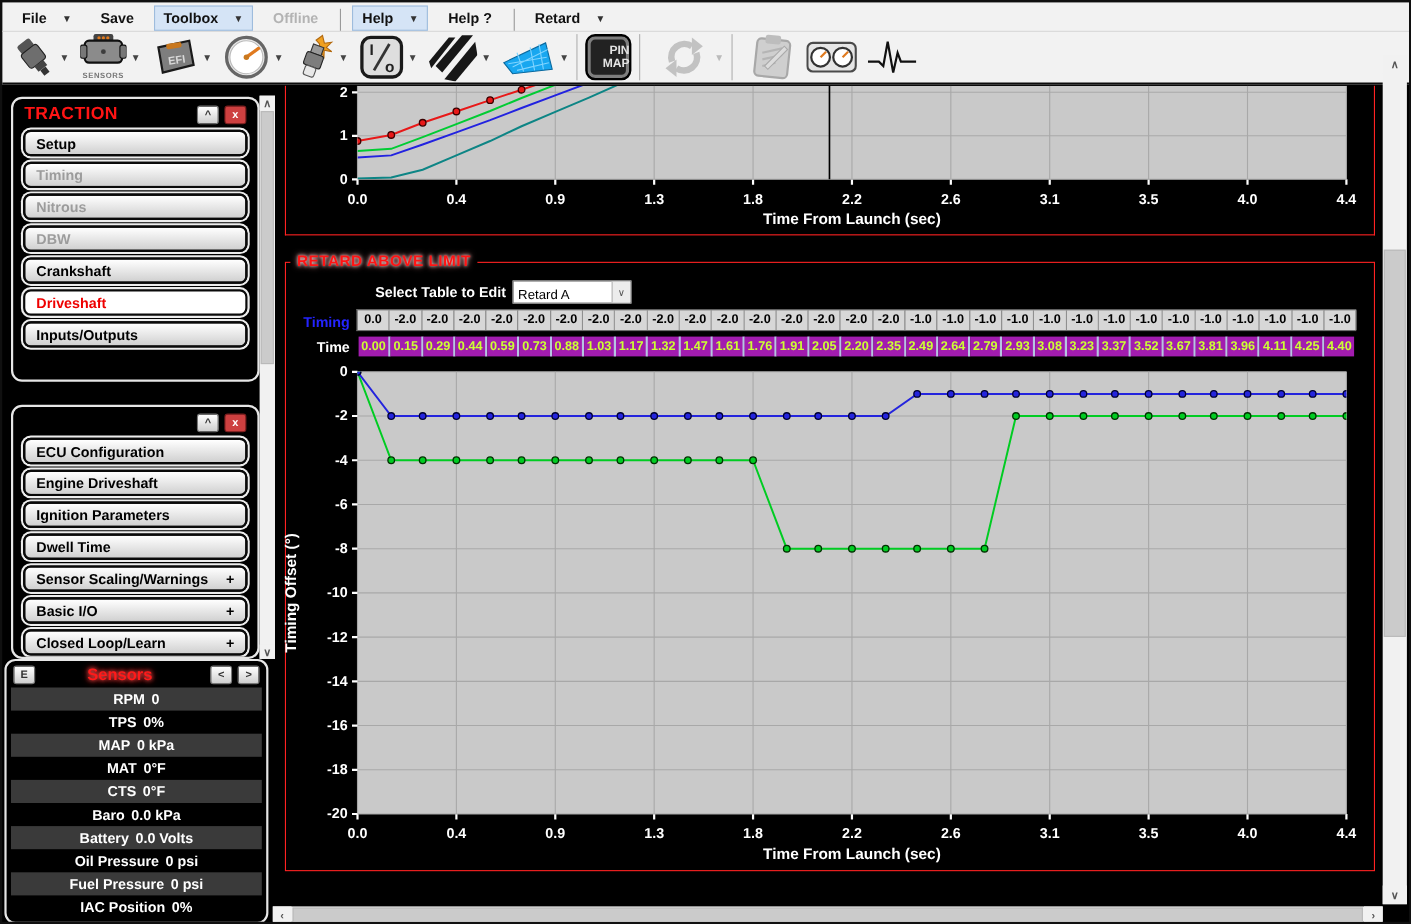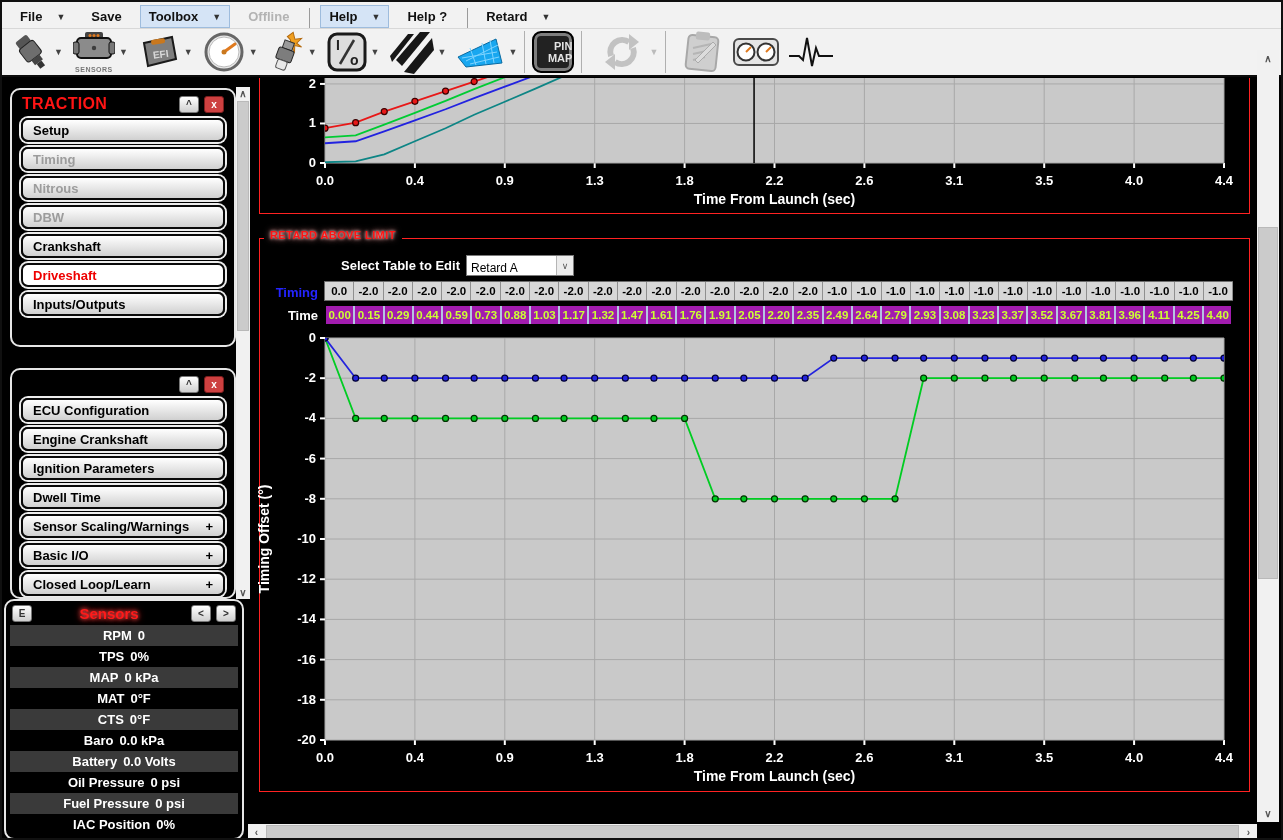--- a/index.html
+++ b/index.html
@@ -50,21 +50,21 @@
   
   .sb{position:absolute;background:#f1f1f1;}
   .sb .thumb{position:absolute;background:#cbcbcb;border:1px solid #b9b9b9;}
   .sb .arr{position:absolute;color:#555;font-size:10px;font-weight:bold;display:flex;
            align-items:center;justify-content:center;background:#f1f1f1;}
   
   .redframe{position:absolute;border:1px solid #ff2222;}
   #topframe{left:257px;top:76px;width:991px;height:136px;border-top:none;}
   #retardframe{left:257px;top:236px;width:991px;height:554px;}
   .frame-title{position:absolute;top:-10px;left:4px;background:#000;padding:0 6px;
-               color:#ff1414;font-weight:bold;font-size:11px;letter-spacing:.4px;
+               color:#ff1414;font-weight:bold;font-size:14px;letter-spacing:.4px;
                text-shadow:0 0 3px #ffd9d9,0 0 6px #ff9a9a;}
   .sel-label{position:absolute;left:0;top:19px;width:200px;text-align:right;color:#fff;
              font-weight:bold;font-size:13px;}
   .selectbox{position:absolute;left:206px;top:16px;width:108px;height:21px;background:#fff;
              border:1px solid #7a7a7a;display:flex;align-items:flex-end;font-size:12px;color:#000;}
   .selectbox .stext{flex:1;padding-left:4px;}
   .selectbox .sarr{width:17px;height:100%;background:#ececec;border-left:1px solid #b5b5b5;
                    display:flex;align-items:center;justify-content:center;font-size:9px;color:#555;}
   
   .tbl{position:absolute;left:6px;top:42px;}
@@ -272,21 +272,21 @@
   <div class="panel" id="sysparams" style="left:8px;top:366px;width:226px;height:231px;overflow:hidden;">
     <div class="panel-head">
       <div class="mini-btn" style="margin-left:auto;">^</div>
       <div class="mini-btn close">x</div>
     </div>
     <div>
         <div class="sidebtn">
           <span>ECU Configuration</span>
         </div>
         <div class="sidebtn">
-          <span>Engine Crankshaft</span>
+          <span>Engine Driveshaft</span>
         </div>
         <div class="sidebtn">
           <span>Ignition Parameters</span>
         </div>
         <div class="sidebtn">
           <span>Dwell Time</span>
         </div>
         <div class="sidebtn">
           <span>Sensor Scaling/Warnings</span>
           <span class="plus">+</span>

